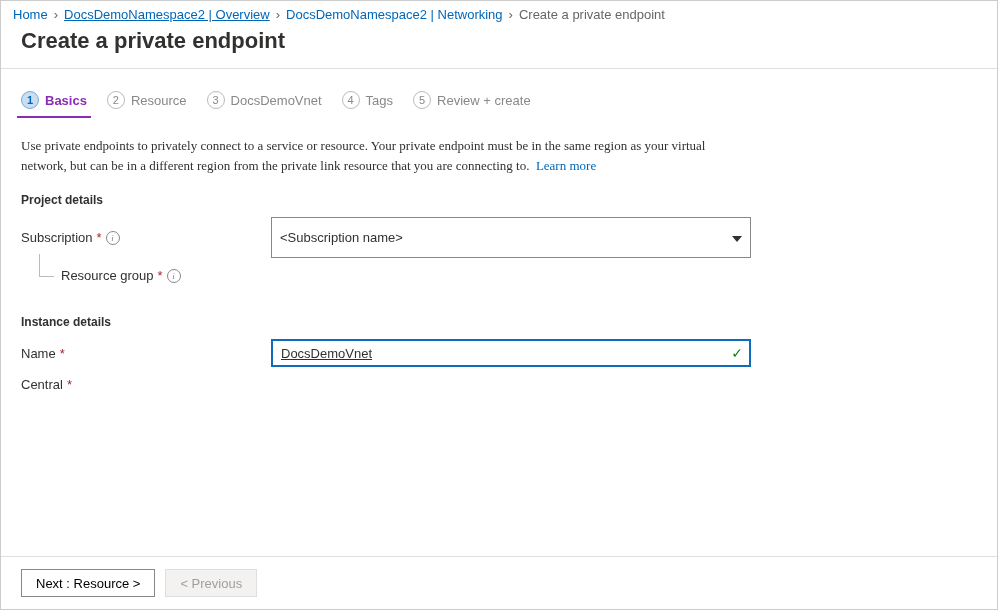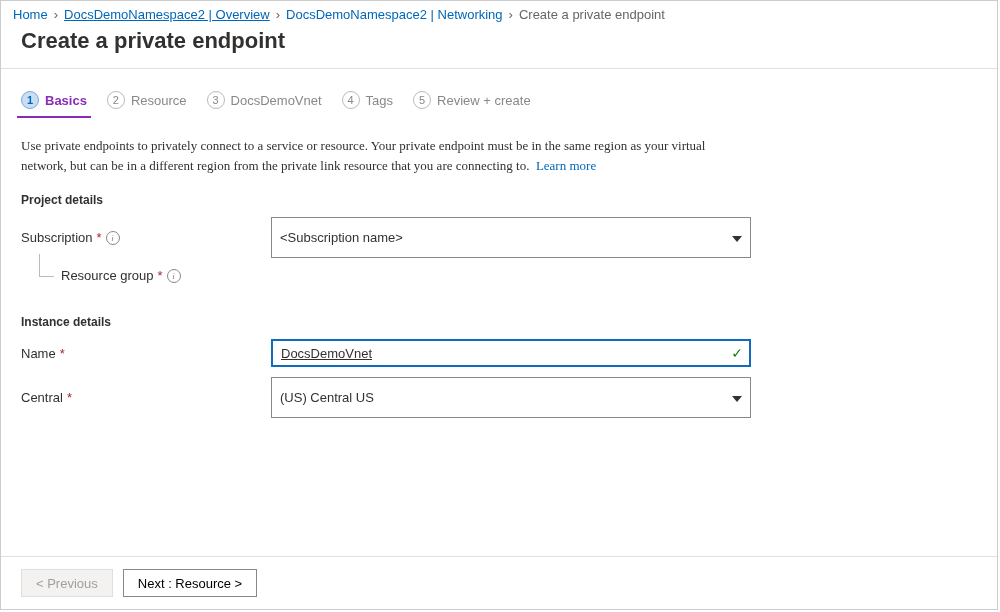--- a/index.html
+++ b/index.html
@@ -138,26 +138,21 @@
           <span class="check-icon">✓</span>
         </div>
       </div>
     </div>
 
     <div class="row">
       <div class="label-col">
         <span>Central</span>
         <span class="req">*</span>
       </div>
-      <div class="field-col">
-        <div class="select-box">
-          <span class="value">(US) Central US</span>
-        </div>
-      </div>
     </div>
 
   </div>
 
   <div class="footer">
+    <button class="btn">Next : Resource &gt;</button>
     <button class="btn disabled">&lt; Previous</button>
-    <button class="btn">Next : Resource &gt;</button>
   </div>
 </div>
 
 </body></html>

